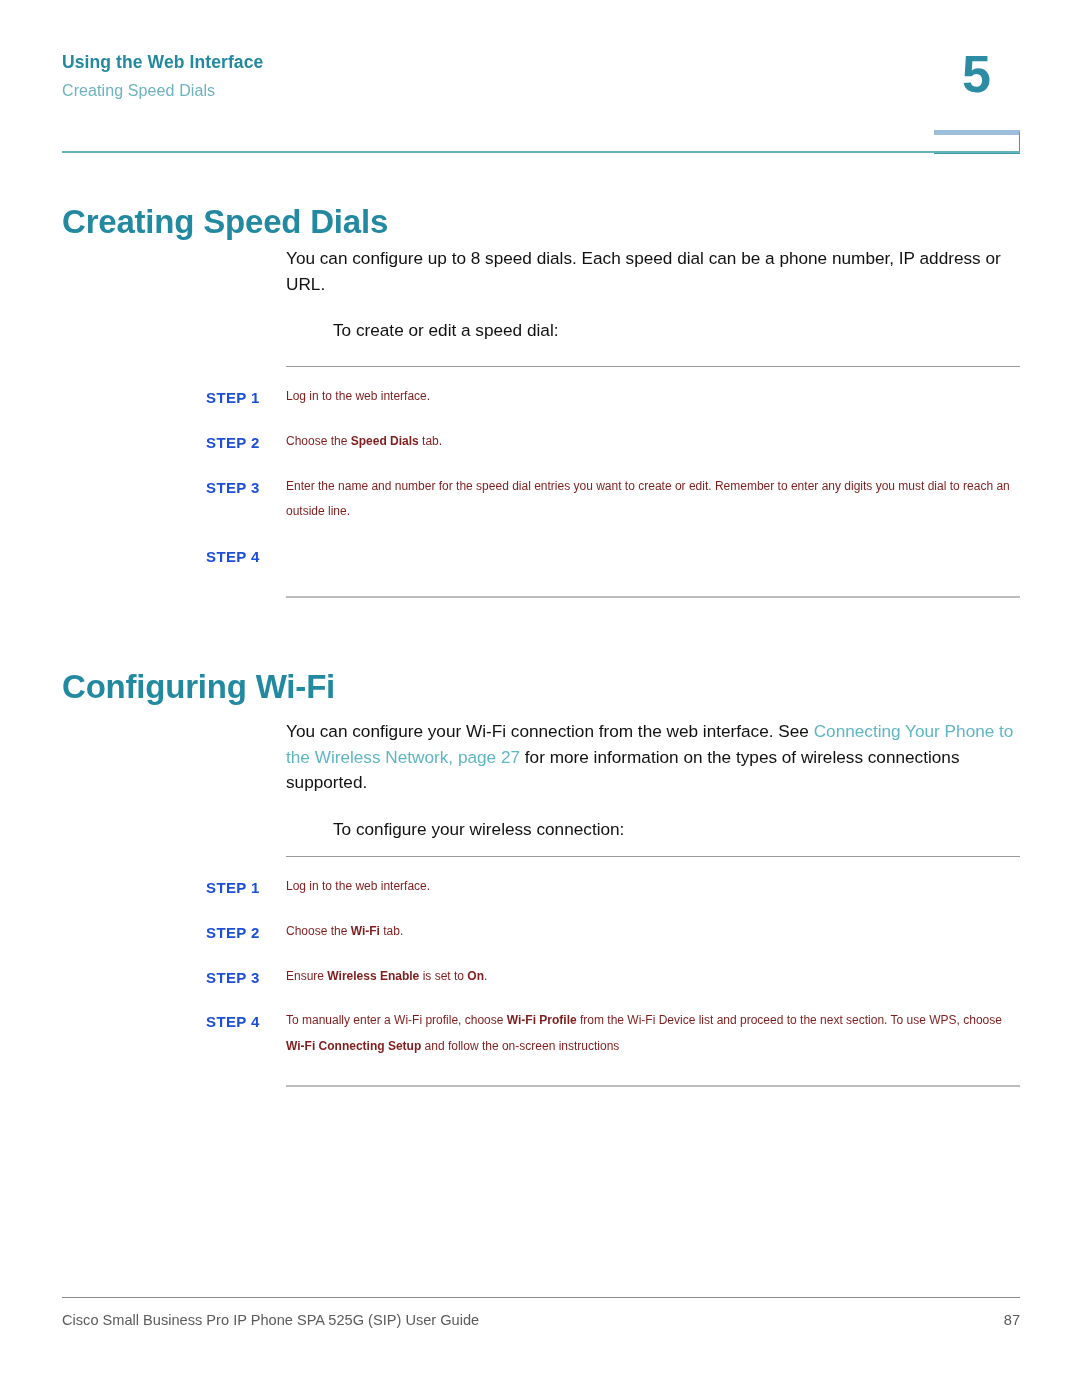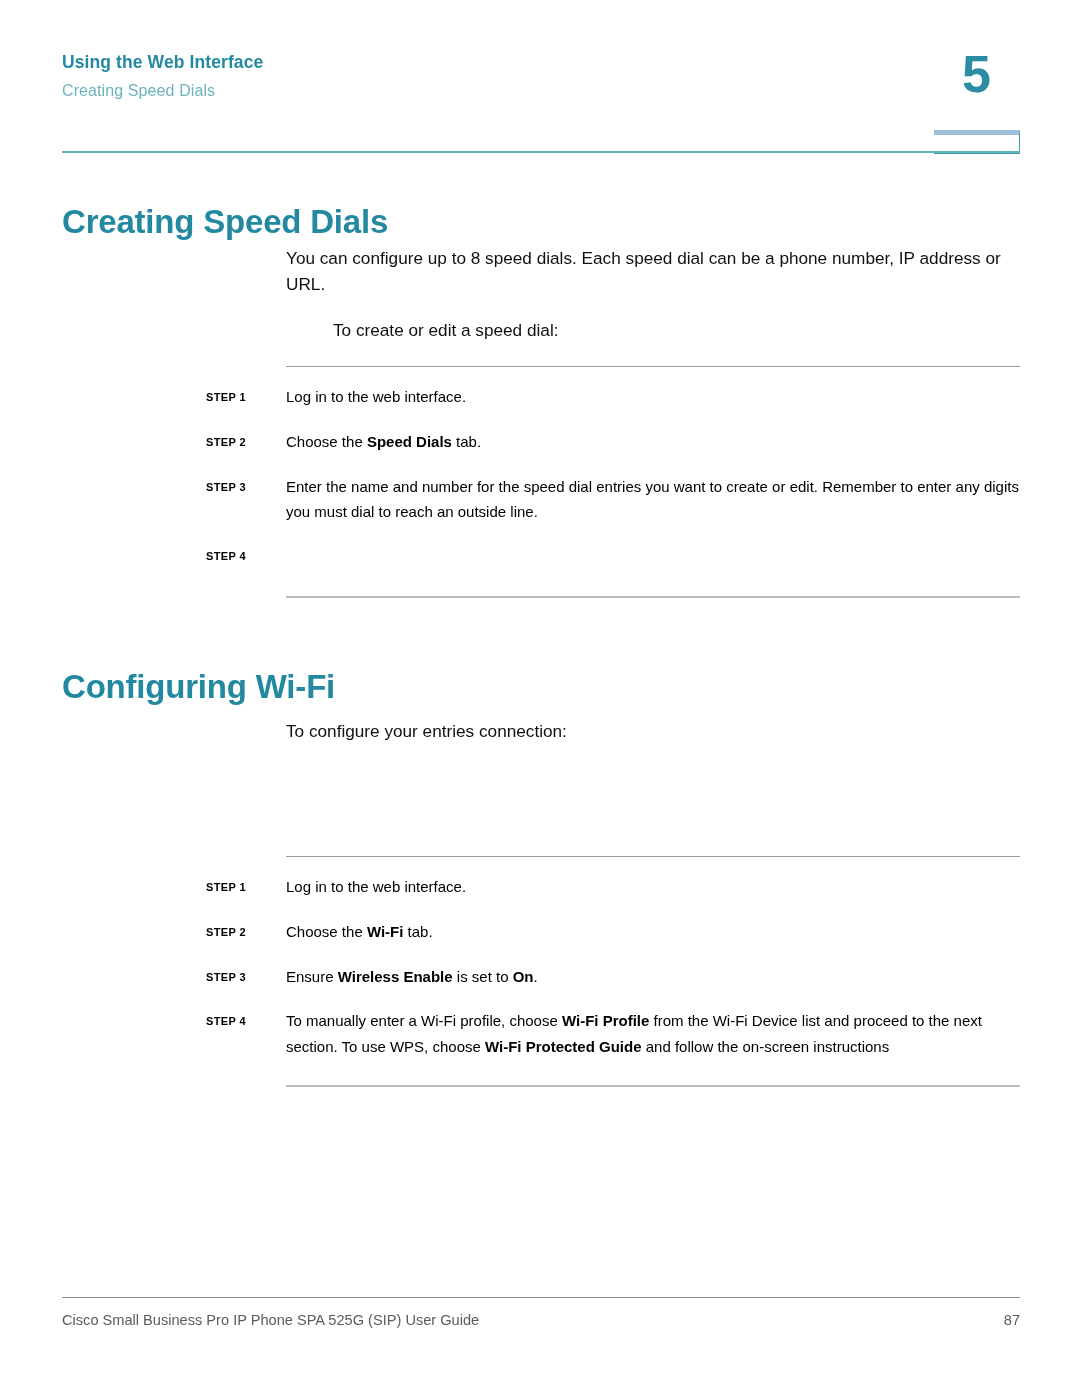--- a/index.html
+++ b/index.html
@@ -138,33 +138,33 @@
   }
   .step {
     display: flex;
     align-items: flex-start;
     margin-top: 18px;
   }
   .step:first-child { margin-top: 17px; }
 
   .step-label {
     flex: 0 0 80px;
-    font-size: 11px;
-    font-weight: bold;
-    color: #000000;
+    font-size: 15px;
+    font-weight: bold;
+    color: #1d4ed8;
     letter-spacing: 0.4px;
     line-height: 25.6px;
     padding-top: 1px;
     white-space: nowrap;
   }
   .step-text {
     flex: 1 1 auto;
-    font-size: 15px;
+    font-size: 12px;
     line-height: 25.6px;
-    color: #000000;
+    color: #7f1d1d;
   }
   .step-text b { font-weight: bold; }
 
   .steplist-rule.bottom.pad1 { margin-top: 27px; }
   .steplist-rule.bottom.pad2 { margin-top: 26px; }
 
   
   .footer-rule {
     position: absolute;
     left: 62px;
@@ -226,41 +226,42 @@
       <li class="step">
         <span class="step-label">STEP 4</span>
       </li>
     </ul>
     <div class="steplist-rule bottom pad1"></div>
   </div>
 
   <h1 class="h1 second">Configuring Wi-Fi</h1>
 
   <div class="body-block b2">
-    <p>To configure your entries connection:</p>
+    <p><span>You can configure your Wi-Fi connection from the web interface. See </span><span class="xref">Connecting Your Phone to the Wireless Network, page 27</span><span> for more information on the types of wireless connections supported.</span></p>
+    <p>To configure your wireless connection:</p>
   </div>
 
   <div class="steplist s2">
     <div class="steplist-rule top"></div>
     <ul class="steps">
       <li class="step">
         <span class="step-label">STEP 1</span>
         <span class="step-text"><span>Log in to the web interface.</span></span>
       </li>
       <li class="step">
         <span class="step-label">STEP 2</span>
         <span class="step-text"><span>Choose the </span><b>Wi-Fi</b><span> tab.</span></span>
       </li>
       <li class="step">
         <span class="step-label">STEP 3</span>
         <span class="step-text"><span>Ensure </span><b>Wireless Enable</b><span> is set to </span><b>On</b><span>.</span></span>
       </li>
       <li class="step">
         <span class="step-label">STEP 4</span>
-        <span class="step-text"><span>To manually enter a Wi-Fi profile, choose </span><b>Wi-Fi Profile</b><span> from the Wi-Fi Device list and proceed to the next section. To use WPS, choose </span><b>Wi-Fi Protected Guide</b><span> and follow the on-screen instructions</span></span>
+        <span class="step-text"><span>To manually enter a Wi-Fi profile, choose </span><b>Wi-Fi Profile</b><span> from the Wi-Fi Device list and proceed to the next section. To use WPS, choose </span><b>Wi-Fi Connecting Setup</b><span> and follow the on-screen instructions</span></span>
       </li>
     </ul>
     <div class="steplist-rule bottom pad2"></div>
   </div>
 
   <div class="footer-rule"></div>
   <div class="footer">
     <span>Cisco Small Business Pro IP Phone SPA 525G (SIP) User Guide</span>
     <span class="footer-page">87</span>
   </div>

